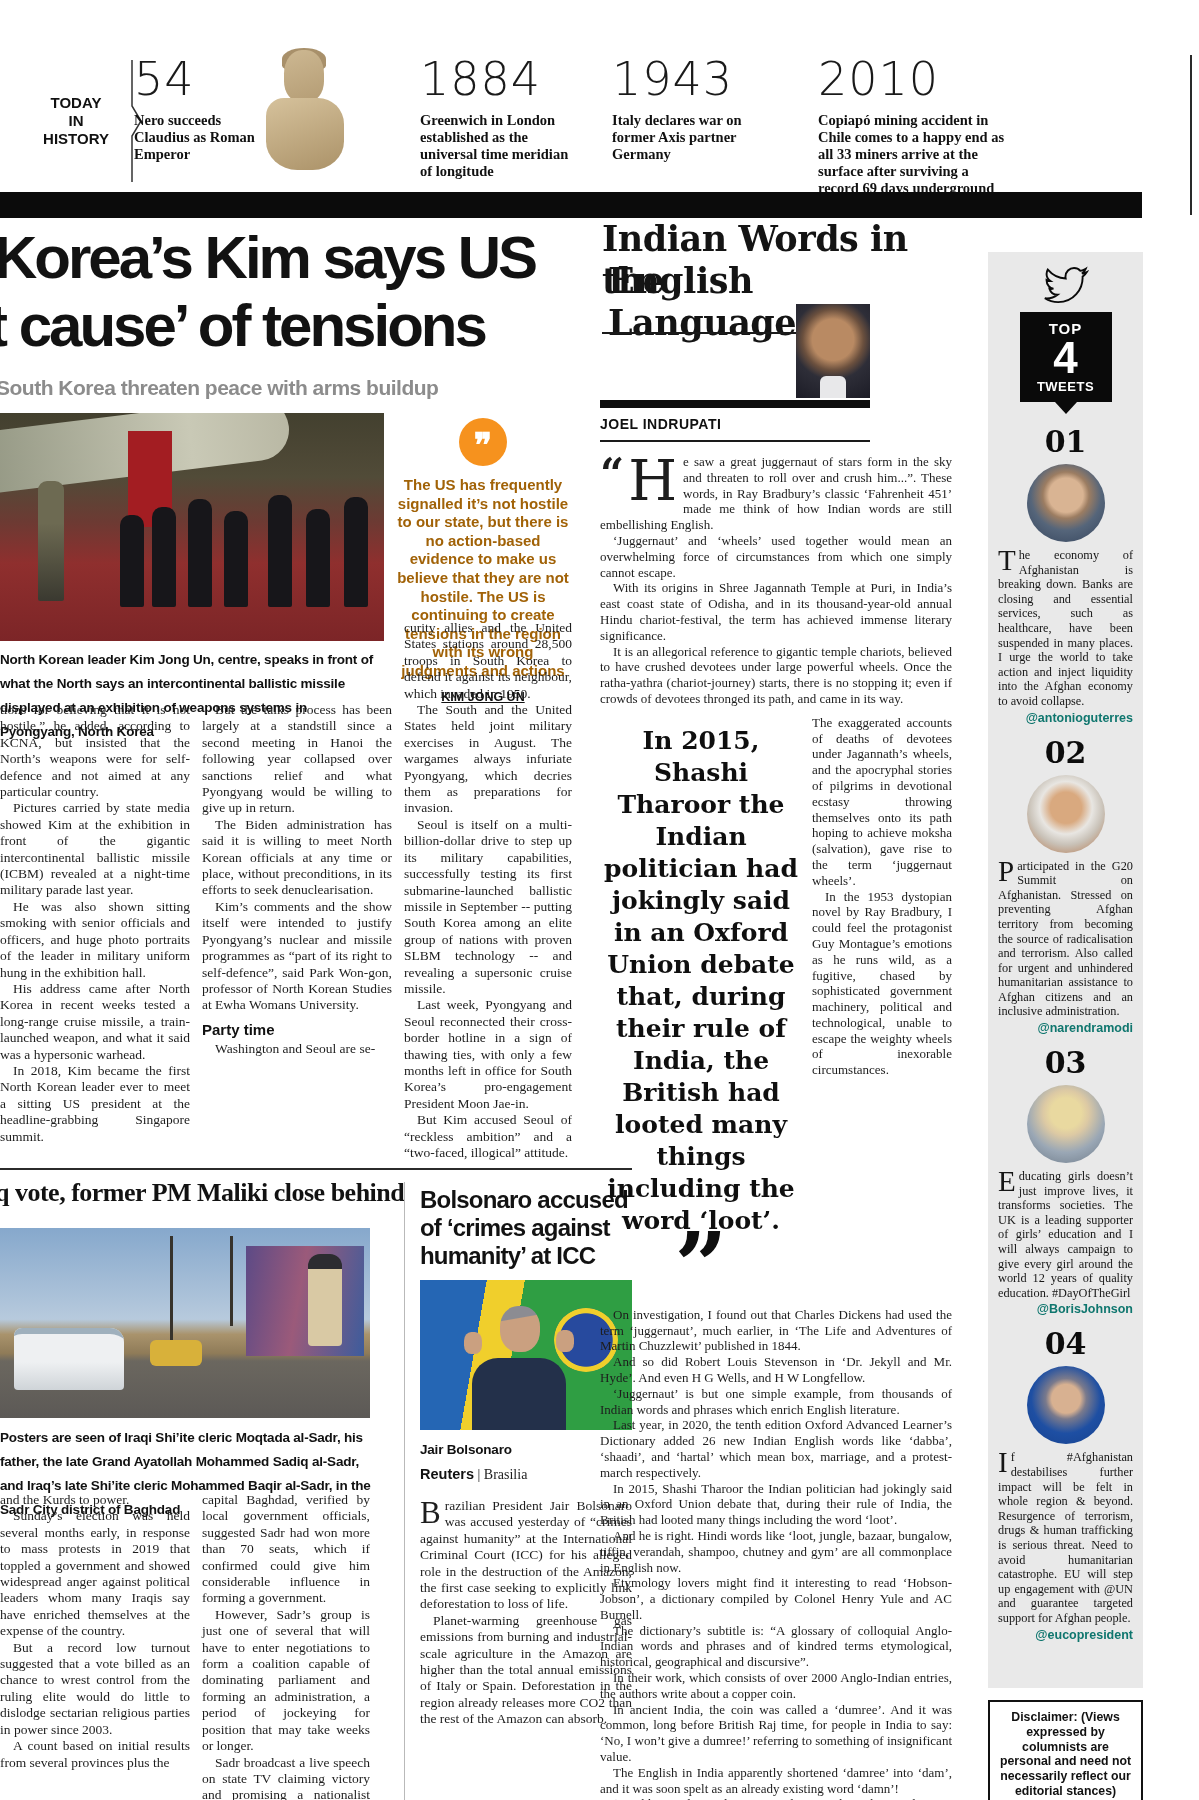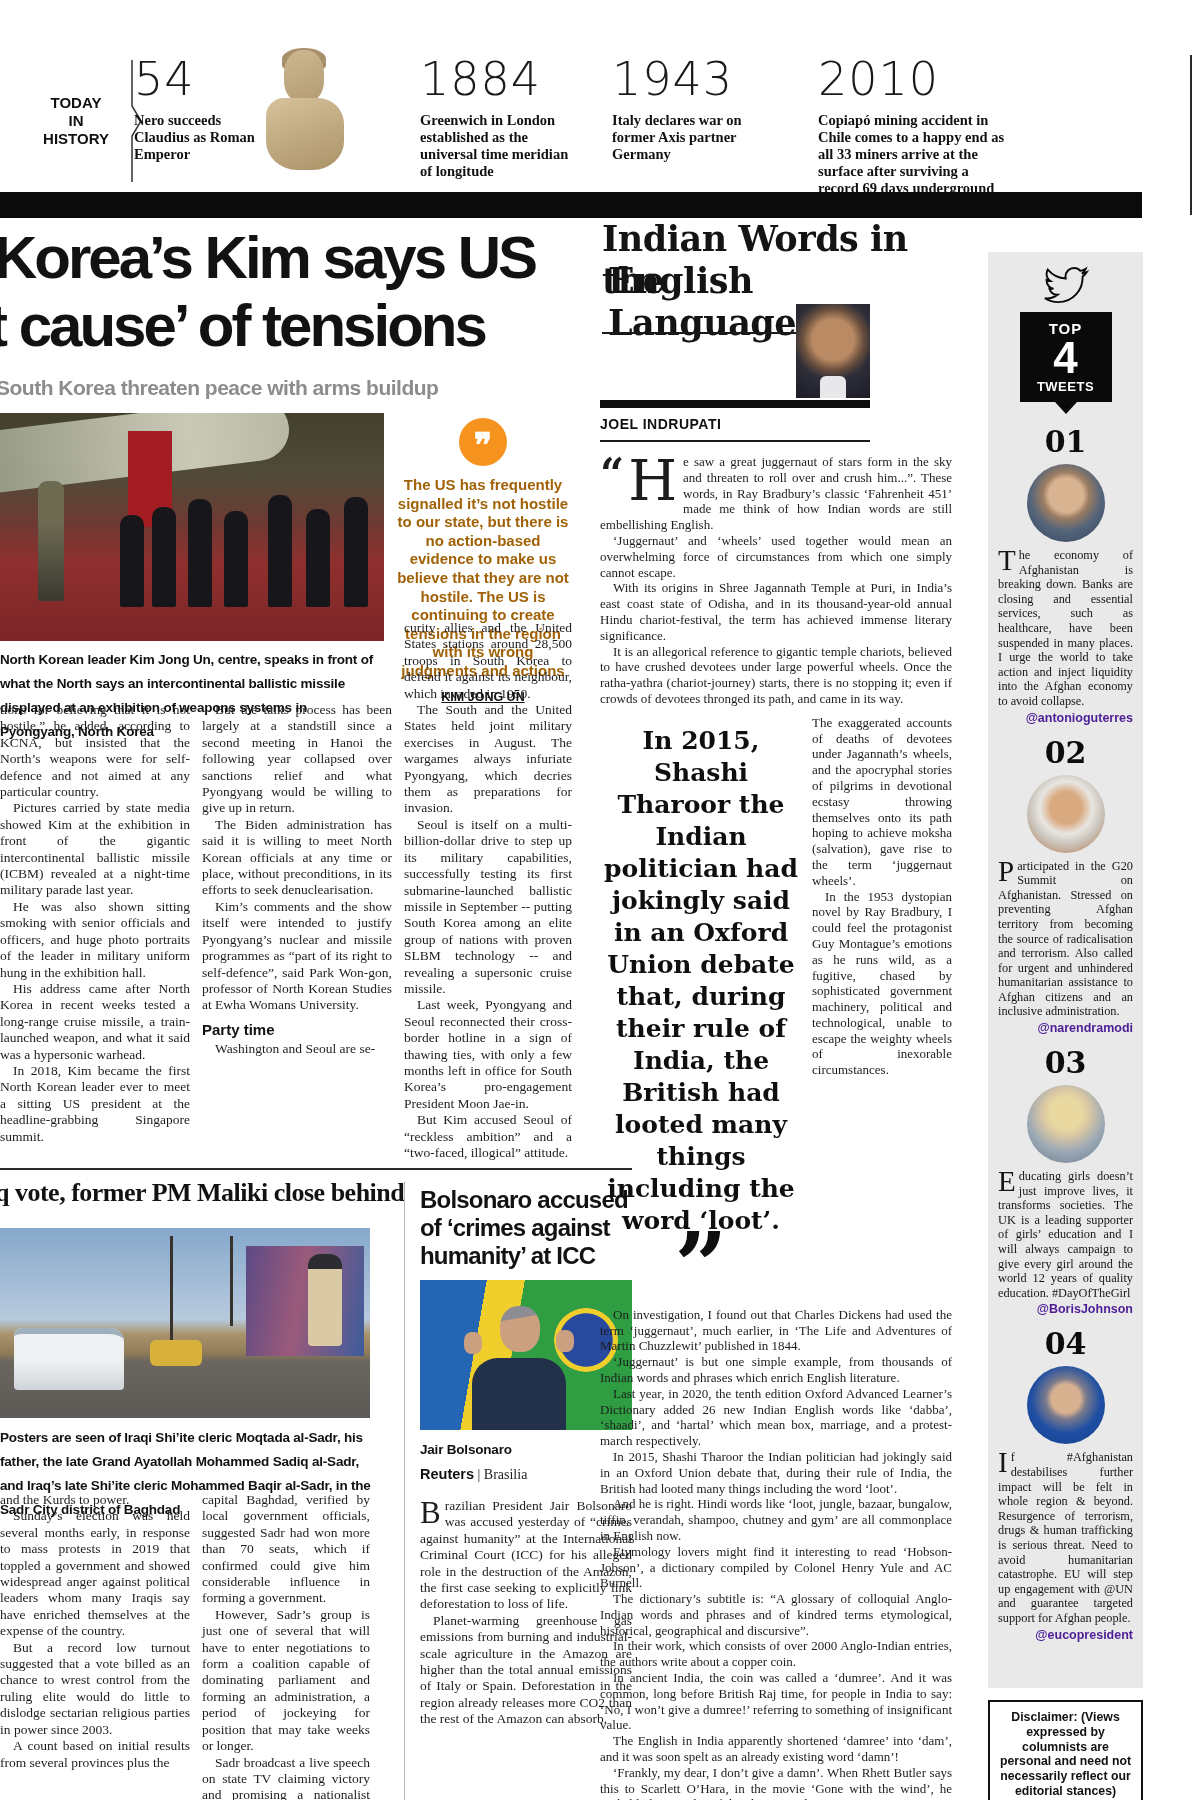--- a/index.html
+++ b/index.html
@@ -131,21 +131,21 @@
   .tweet{margin-top:10px;}
   .t-num{font-family:"DejaVu Serif",serif;font-weight:800;font-size:30px;text-align:center;color:#0c0c0c;}
   .t-avatar{width:78px;height:78px;border-radius:50%;margin:5px auto 6px auto;}
   .av-guterres{background:radial-gradient(circle at 50% 40%,#d9b493 28%,#9c7d62 38%,#55657a 58%,#33425a 100%);}
   .av-modi{background:radial-gradient(circle at 50% 42%,#d9a97f 26%,#e8e6e2 44%,#c9c2b8 62%,#b26a3a 100%);}
   .av-johnson{background:radial-gradient(circle at 50% 36%,#e9d9a0 24%,#dcc9a4 36%,#9aa7b5 62%,#6b7886 100%);}
   .av-michel{background:radial-gradient(circle at 50% 42%,#d8b191 24%,#7a7a8c 34%,#1e4fa3 58%,#16408c 100%);}
   .t-text{padding:0 10px;font-size:12.3px;line-height:14.6px;text-align:justify;color:#161616;}
   .t-text::first-letter{float:left;font-size:29px;line-height:23px;padding:1px 3px 0 0;}
   .t-handle{padding:2px 10px 0 0;text-align:right;font-family:"Liberation Sans",sans-serif;
-            font-weight:700;font-size:12.5px;color:#4c1d95;}
+            font-weight:700;font-size:12.5px;color:#0f766e;}
 
   .disclaimer{left:988px;top:1700px;width:155px;box-sizing:border-box;border:2px solid #111;background:#fff;
               padding:8px 7px;font-family:"Liberation Sans",sans-serif;font-weight:700;font-size:12.3px;
               line-height:14.8px;text-align:center;color:#111;}
 </style>
 </head>
 <body>
 
 <div class="page">
 
@@ -303,20 +303,21 @@
         <div class="iw-pull">
           <div class="iw-pull-text">In 2015, Shashi Tharoor the Indian politician had jokingly said in an Oxford Union debate that, during their rule of India, the British had looted many things including the word ‘loot’.</div>
           <div class="iw-pull-mark">”</div>
         </div>
         <p class="noindent">The exaggerated accounts of deaths of devotees under Jagannath’s wheels, and the apocryphal stories of pilgrims in devotional ecstasy throwing themselves onto its path hoping to achieve moksha (salvation), gave rise to the term ‘juggernaut wheels’.</p>
         <p>In the 1953 dystopian novel by Ray Bradbury, I could feel the protagonist Guy Montague’s emotions as he runs wild, as a fugitive, chased by sophisticated government machinery, political and technological, unable to escape the weighty wheels of inexorable circumstances.</p>
       </div>
 
       <div class="iw-bottom">
         <p>On investigation, I found out that Charles Dickens had used the term ‘juggernaut’, much earlier, in ‘The Life and Adventures of Martin Chuzzlewit’ published in 1844.</p>
+        <p>And so did Robert Louis Stevenson in ‘Dr. Jekyll and Mr. Hyde’. And even H G Wells, and H W Longfellow.</p>
         <p>‘Juggernaut’ is but one simple example, from thousands of Indian words and phrases which enrich English literature.</p>
         <p>Last year, in 2020, the tenth edition Oxford Advanced Learner’s Dictionary added 26 new Indian English words like ‘dabba’, ‘shaadi’, and ‘hartal’ which mean box, marriage, and a protest-march respectively.</p>
         <p>In 2015, Shashi Tharoor the Indian politician had jokingly said in an Oxford Union debate that, during their rule of India, the British had looted many things including the word ‘loot’.</p>
         <p>And he is right. Hindi words like ‘loot, jungle, bazaar, bungalow, tiffin, verandah, shampoo, chutney and gym’ are all commonplace in English now.</p>
         <p>Etymology lovers might find it interesting to read ‘Hobson-Jobson’, a dictionary compiled by Colonel Henry Yule and AC Burnell.</p>
         <p>The dictionary’s subtitle is: “A glossary of colloquial Anglo-Indian words and phrases and of kindred terms etymological, historical, geographical and discursive”.</p>
         <p>In their work, which consists of over 2000 Anglo-Indian entries, the authors write about a copper coin.</p>
         <p>In ancient India, the coin was called a ‘dumree’.  And it was common, long before British Raj time, for people in India to say: ‘No, I won’t give a dumree!’ referring to something of insignificant value.</p>
         <p>The English in India apparently shortened ‘damree’ into ‘dam’, and it was soon spelt as an already existing word ‘damn’!</p>
         <p>‘Frankly, my dear, I don’t give a damn’. When Rhett Butler says this to Scarlett O’Hara, in the movie ‘Gone with the wind’, he probably has no idea of the phrase’s Indian connection.</p>

